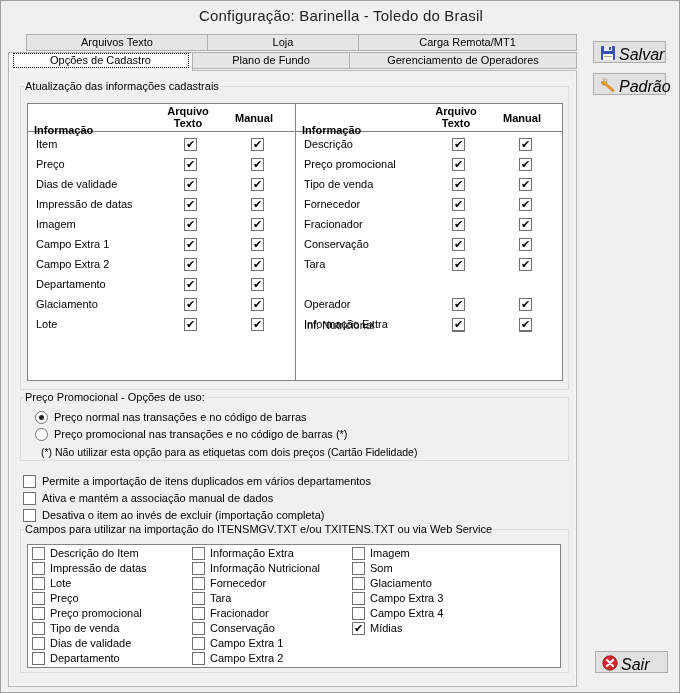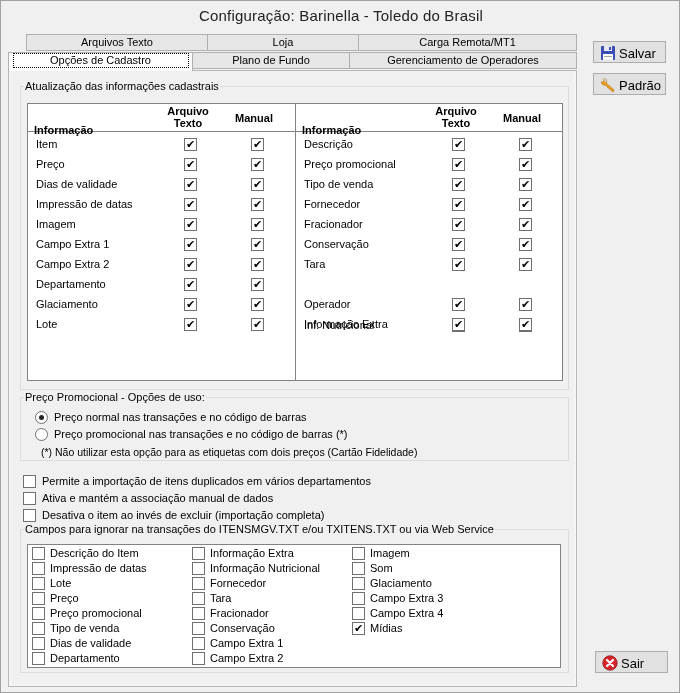--- a/index.html
+++ b/index.html
@@ -86,21 +86,21 @@
   .opt .txt { position: absolute; left: 19px; top: 0; line-height: 13px; }
   .note { position: absolute; font-size: 10.5px; white-space: nowrap; }
   .ignorebox {
     position: absolute; background: #fff; border: 1px solid #828282;
   }
   .ig { position: absolute; height: 15px; white-space: nowrap; }
   .ig .chk { left: 0; top: 1px; }
   .ig .txt { position: absolute; left: 18px; top: 1px; line-height: 13px; }
   .btn {
     position: absolute; width: 73px; height: 22px; background: #e1e1e1;
-    border: 1px solid #adadad; font-size: 13px; cursor: default;
+    border: 1px solid #adadad; font-size: 16px; cursor: default; font-style: italic;
   }
   .btn .ico { position: absolute; left: 6px; top: 3px; width: 16px; height: 16px; }
   .btn .btxt { position: absolute; left: 25px; top: 4px; }
 </style>
 </head>
 <body>
 
 <div class="window">
   <div class="title">Configuração: Barinella - Toledo do Brasil</div>
 
@@ -263,21 +263,21 @@
             <span class="chk"></span>
             <span class="txt">Ativa e mantém a associação manual de dados</span>
           </div>
           <div class="opt" style="left: 12px; top: 438px;">
             <span class="chk"></span>
             <span class="txt">Desativa o item ao invés de excluir (importação completa)</span>
           </div>
         </div>
 
       <fieldset class="group" style="left:9px;top:452px;width:549px;height:150px;">
-        <legend>Campos para ignorar na transações do ITENSMGV.TXT e/ou TXITENS.TXT ou via Web Service</legend>
+        <legend>Campos para utilizar na importação do ITENSMGV.TXT e/ou TXITENS.TXT ou via Web Service</legend>
       </fieldset>
       <div class="ignorebox" style="left:16px;top:473px;width:534px;height:124px;">
         <div id="ignore-cols">
             <div class="ig" style="left: 4px; top: 1px;">
               <span class="chk"></span>
               <span class="txt">Descrição do Item</span>
             </div>
             <div class="ig" style="left: 4px; top: 16px;">
               <span class="chk"></span>
               <span class="txt">Impressão de datas</span>

